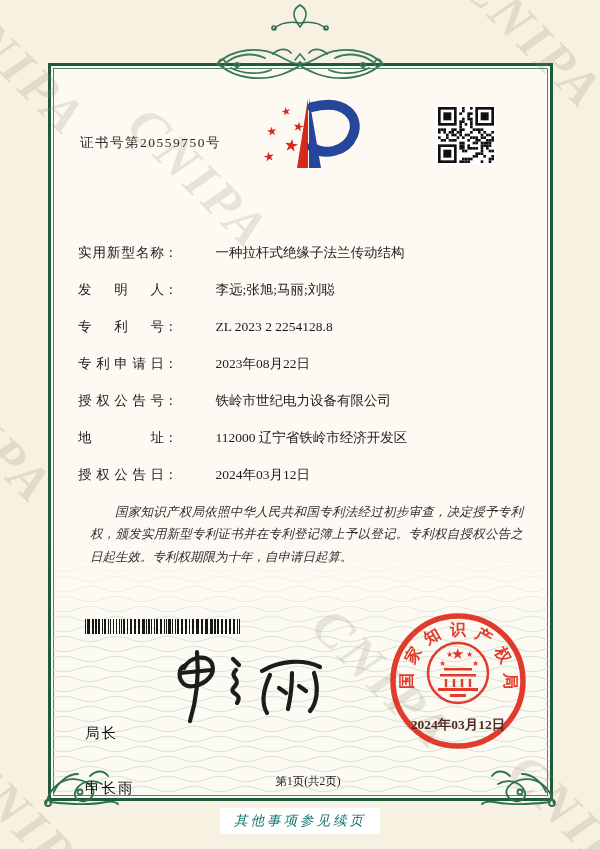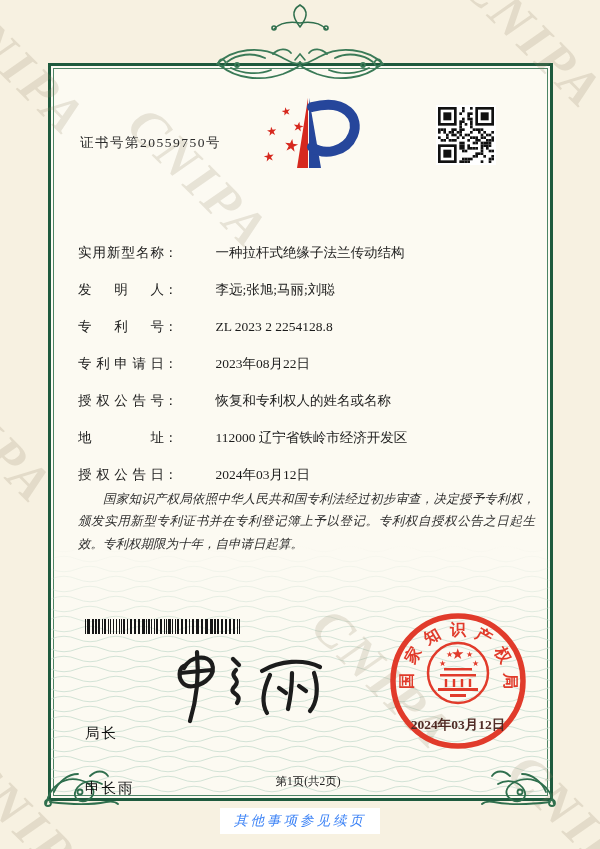--- a/index.html
+++ b/index.html
@@ -64,40 +64,40 @@
   .f-colon{display:inline-block;margin-right:6px;}
   .f-value{color:#1c1c1c;margin-left:32px;}
   .f-pair2{position:absolute;left:222px;top:0;white-space:nowrap;}
   .f-label2{display:inline-block;width:72px;text-align:justify;text-align-last:justify;}
 
   .legal{
     position:absolute;left:78px;top:489px;width:457px;
     font-size:12.5px;line-height:1.78;color:#2e2e2e;
     font-style:italic;text-align:justify;
   }
-  .legal p{margin:0;text-indent:2em;font-family:Liberation Mono, monospace;}
+  .legal p{margin:12px;text-indent:2em;}
 
   .barcode{position:absolute;left:85px;top:619px;}
 
   .signer{position:absolute;left:85px;top:688px;font-size:14.5px;color:#111;}
   .signer div{margin-bottom:13px;letter-spacing:2px;margin-top:36px;}
   .signature{position:absolute;left:162px;top:640px;}
 
   .seal{position:absolute;left:388px;top:611px;}
 
   .page-num{
     position:absolute;left:0;top:774px;width:100%;text-align:center;
     font-size:11.5px;color:#222;padding-left:8px;
   }
   .footer-note-wrap{
     position:absolute;left:0;top:808px;width:100%;text-align:center;z-index:6;
   }
   .footer-note{
     display:inline-block;background:#ffffff;padding:4px 14px;
-    font-size:13.5px;font-style:italic;letter-spacing:3px;color:#3b82f6;
+    font-size:13.5px;font-style:italic;letter-spacing:3px;color:#0f766e;
   }
 </style>
 </head>
 <body>
 
 <div class="page">
 
   <div class="frame">
     <div class="frame-inner"></div>
   </div>
@@ -342,21 +342,21 @@
       <div class="f-row" style="top:41px">
         <span class="f-label">发明人</span><span class="f-colon">：</span><span class="f-value">李远;张旭;马丽;刘聪</span>
       </div>
       <div class="f-row" style="top:78px">
         <span class="f-label">专利号</span><span class="f-colon">：</span><span class="f-value">ZL 2023 2 2254128.8</span>
       </div>
       <div class="f-row" style="top:115px">
         <span class="f-label">专利申请日</span><span class="f-colon">：</span><span class="f-value">2023年08月22日</span>
       </div>
       <div class="f-row" style="top:152px">
-        <span class="f-label">授权公告号</span><span class="f-colon">：</span><span class="f-value">恢复和专利权人的姓名或名称</span>
+        <span class="f-label">授权公告号</span><span class="f-colon">：</span><span class="f-value">铁岭市世纪电力设备有限公司</span>
       </div>
       <div class="f-row" style="top:189px">
         <span class="f-label">地址</span><span class="f-colon">：</span><span class="f-value">112000 辽宁省铁岭市经济开发区</span>
       </div>
       <div class="f-row" style="top:226px;width:460px">
         <span class="f-label">授权公告日</span><span class="f-colon">：</span><span class="f-value">2024年03月12日</span>
       </div>
     </div>
 
     <div class="legal">

